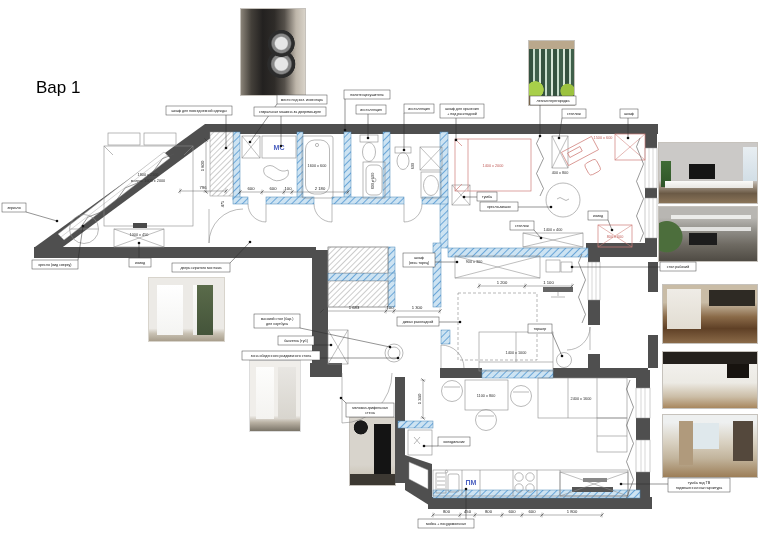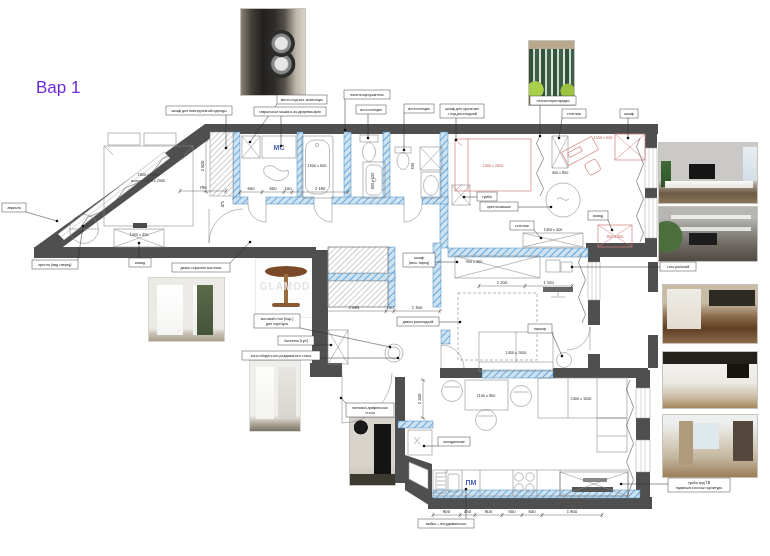--- a/index.html
+++ b/index.html
@@ -1,19 +1,19 @@
 <!DOCTYPE html>
 <html><head>
 <meta charset="utf-8">
 <style>
   html,body{margin:0;padding:0;width:770px;height:556px;background:#fff;overflow:hidden;
     font-family:"Liberation Sans",sans-serif}
   #stage{position:relative;width:770px;height:556px;background:#fff}
   #plan{position:absolute;left:0;top:0;width:770px;height:556px}
-  .title{position:absolute;left:36px;top:78px;font:400 17px "Liberation Sans",sans-serif;color:#6d28d9}
+  .title{position:absolute;left:36px;top:78px;font:400 17px "Liberation Sans",sans-serif;color:#000000}
   .photo{position:absolute;border:1px solid #c6c2bc;box-sizing:border-box}
   .p1{left:240px;top:8px;width:66px;height:88px;background:
     radial-gradient(circle at 63% 40%, #e6e6e6 0 9%, #888 11% 14%, #2c2c2c 16% 20%, transparent 21%),
     radial-gradient(circle at 63% 64%, #e6e6e6 0 9%, #888 11% 14%, #2c2c2c 16% 20%, transparent 21%),
     linear-gradient(90deg,#8a8378 0%,#44403a 16%,#232120 34%,#2e2b28 52%,#55504a 68%,#beb6aa 86%,#d8d2c8 100%)}
   .p2{left:528px;top:40px;width:47px;height:66px;background:
     linear-gradient(180deg,#baa88c 0 12%,transparent 12%),
     linear-gradient(0deg,#8a6f4e 0 14%,transparent 14%),
     radial-gradient(circle at 14% 76%, #a8cf4a 0 13%, transparent 14%),
     radial-gradient(circle at 86% 78%, #9cc23f 0 11%, transparent 12%),
@@ -81,26 +81,20 @@
   <div class="photo p1"></div>
   <div class="photo p2"></div>
   <div class="photo p3"></div>
   <div class="photo p4"></div>
   <div class="photo p5"></div>
   <div class="photo p6"></div>
   <div class="photo p7"></div>
   <div class="photo p8"></div>
   <div class="photo p9"></div>
   <div class="photo p10"></div>
-  <div class="photo p11">
-    <div class="top"></div>
-    <div class="stem"></div>
-    <div class="base"></div>
-    <div class="wm">GLAMOD</div>
-  </div>
 
   <svg id="plan" viewBox="0 0 770 556">
     <defs>
       <pattern id="hatch" width="4" height="4" patternUnits="userSpaceOnUse" patternTransform="rotate(45)">
         <rect width="4" height="4" fill="#ffffff"></rect>
         <line x1="0" y1="0" x2="0" y2="4" stroke="#9a9a9a" stroke-width="1"></line>
       </pattern>
       <pattern id="bh" width="5" height="5" patternUnits="userSpaceOnUse" patternTransform="rotate(45)">
         <rect width="5" height="5" fill="#cde3f2"></rect>
         <line x1="0" y1="0" x2="0" y2="5" stroke="#6aa6d8" stroke-width="2"></line>

